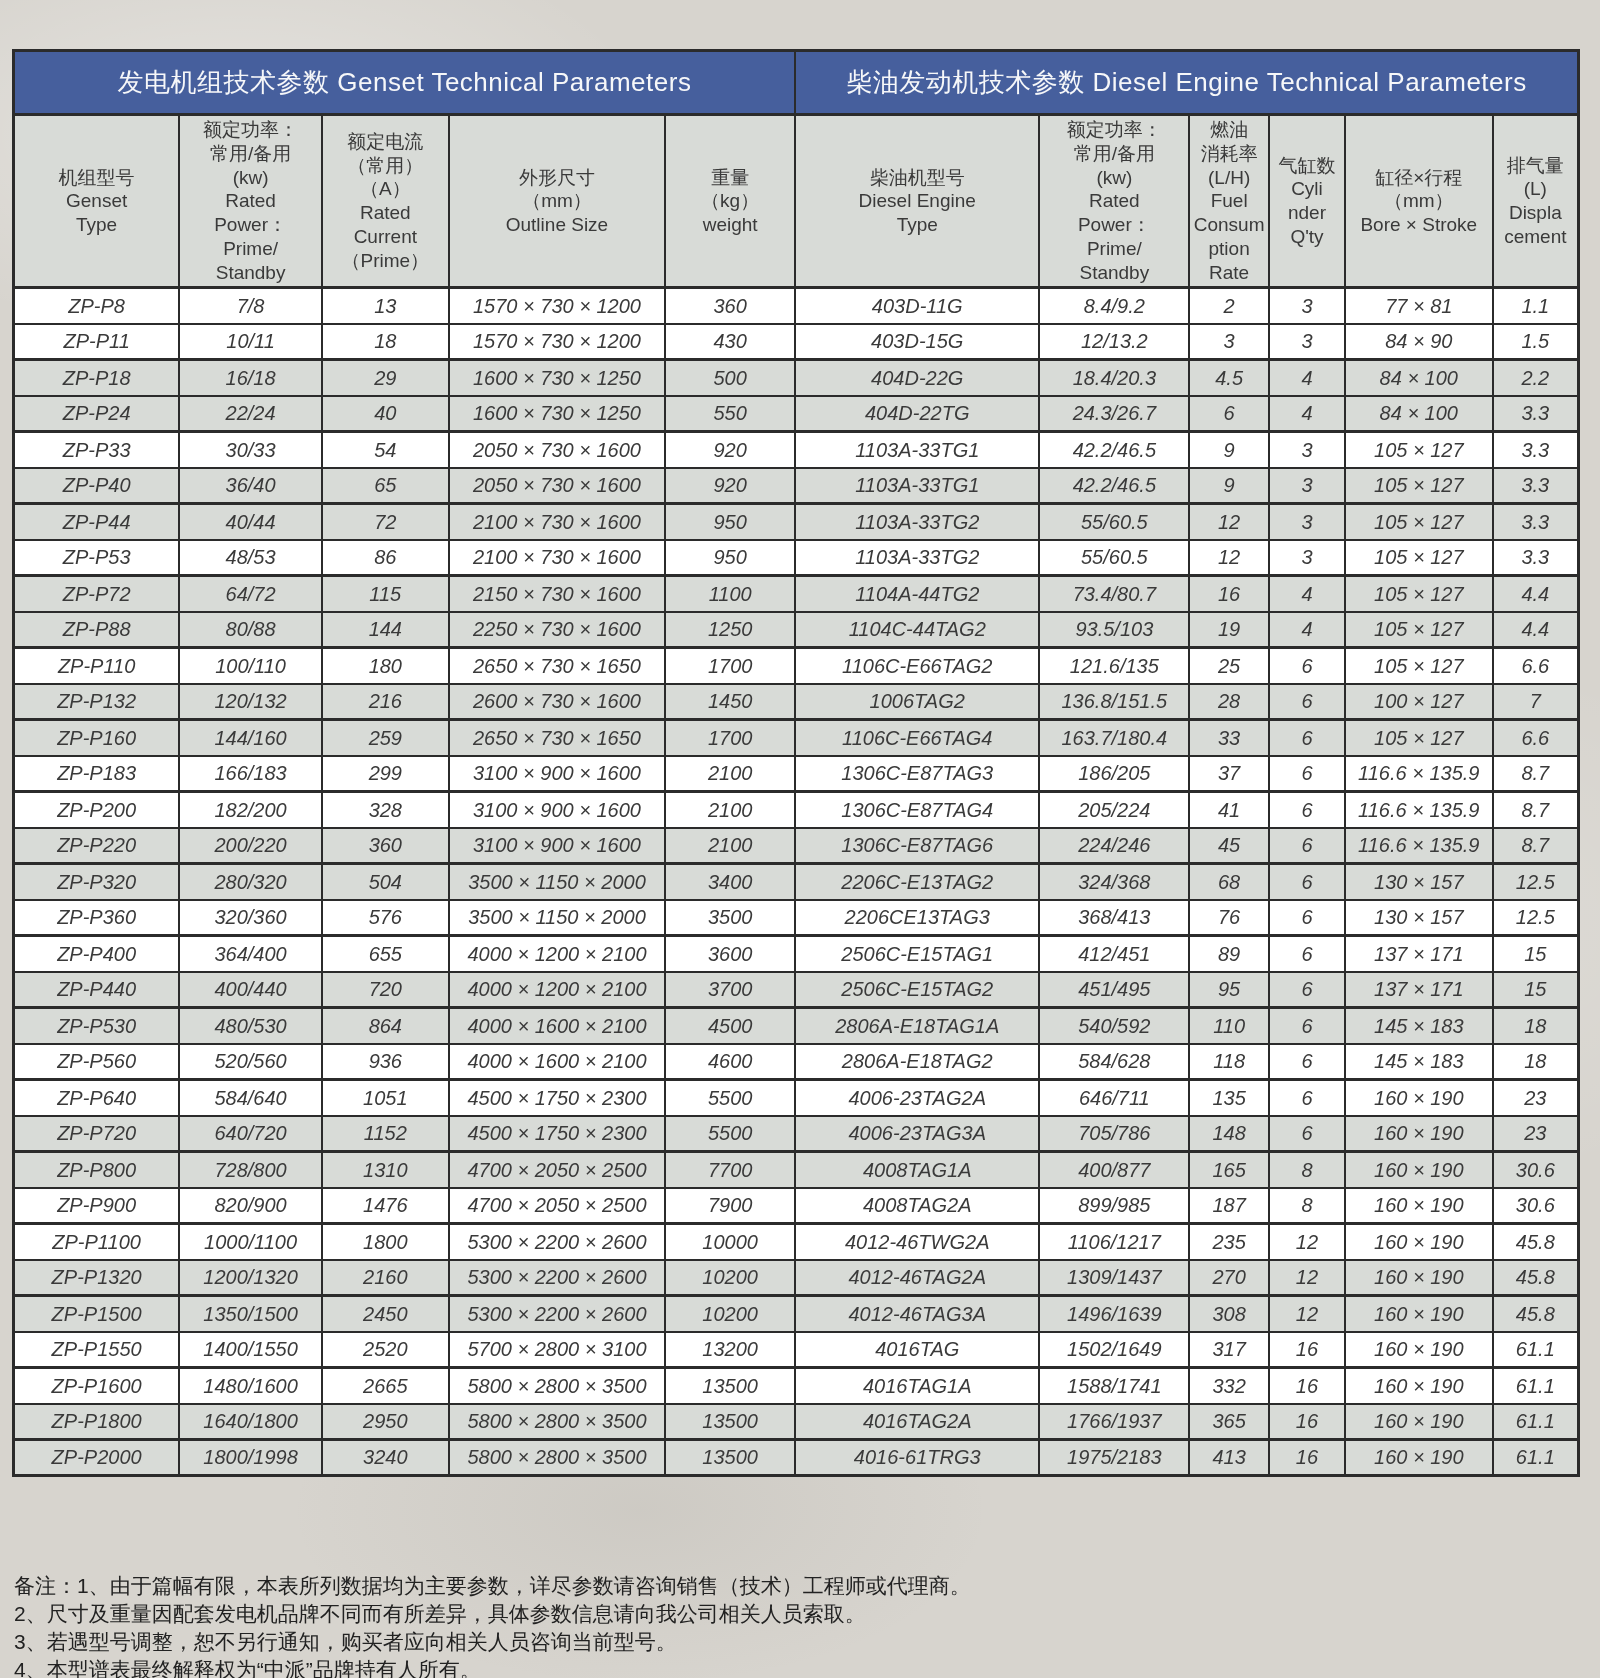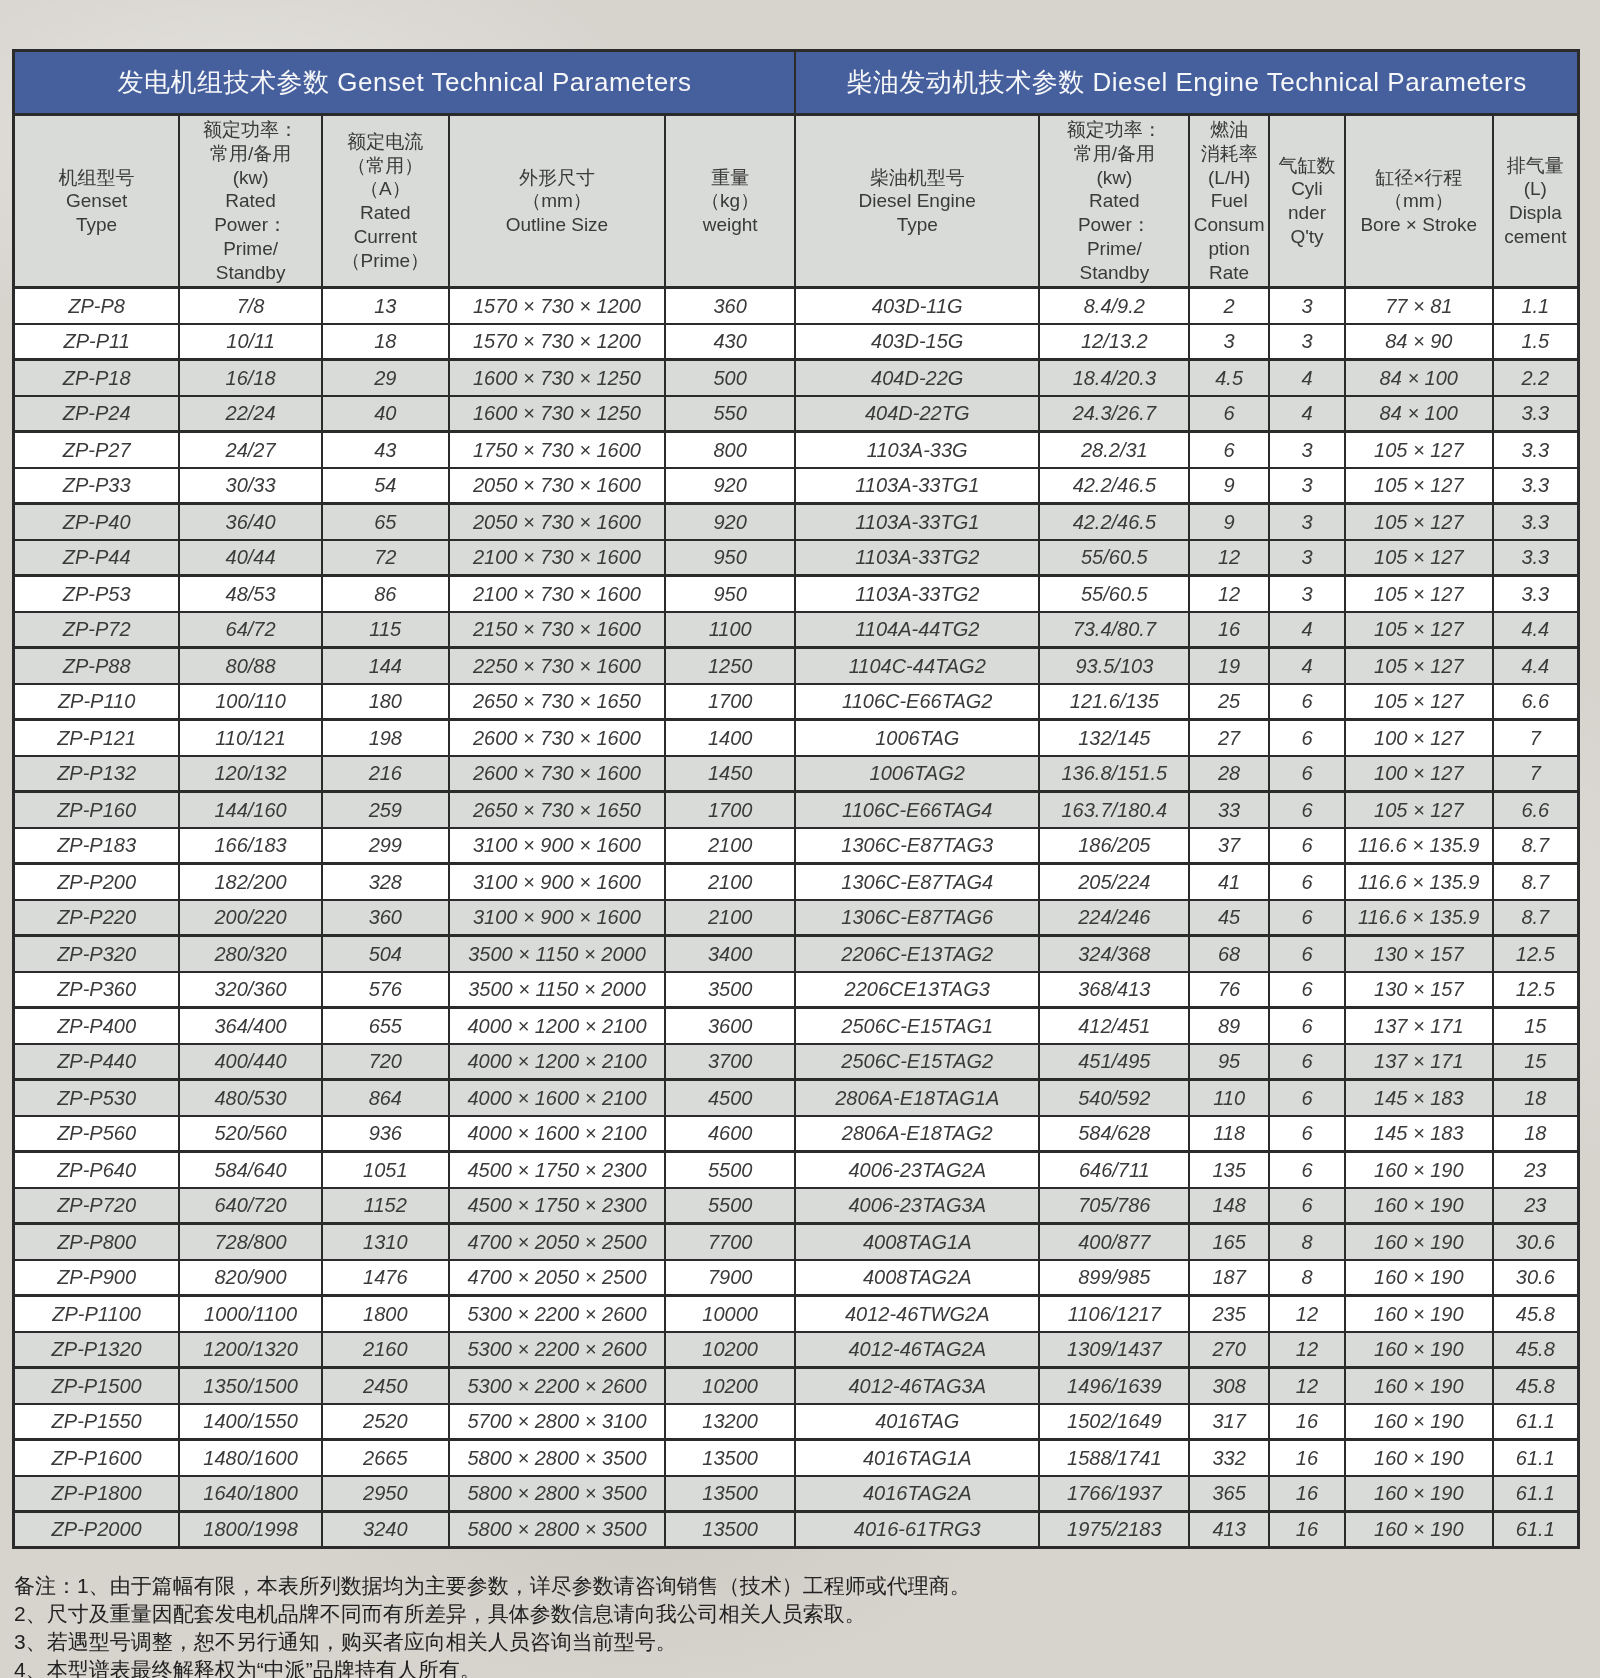--- a/index.html
+++ b/index.html
@@ -188,33 +188,20 @@
           <td>1600 × 730 × 1250</td>
           <td>550</td>
           <td>404D-22TG</td>
           <td>24.3/26.7</td>
           <td>6</td>
           <td>4</td>
           <td>84 × 100</td>
           <td>3.3</td>
         </tr>
         <tr class="plain">
-          <td>ZP-P27</td>
-          <td>24/27</td>
-          <td>43</td>
-          <td>1750 × 730 × 1600</td>
-          <td>800</td>
-          <td>1103A-33G</td>
-          <td>28.2/31</td>
-          <td>6</td>
-          <td>3</td>
-          <td>105 × 127</td>
-          <td>3.3</td>
-        </tr>
-        <tr class="plain">
           <td>ZP-P33</td>
           <td>30/33</td>
           <td>54</td>
           <td>2050 × 730 × 1600</td>
           <td>920</td>
           <td>1103A-33TG1</td>
           <td>42.2/46.5</td>
           <td>9</td>
           <td>3</td>
           <td>105 × 127</td>
@@ -290,33 +277,20 @@
           <td>100/110</td>
           <td>180</td>
           <td>2650 × 730 × 1650</td>
           <td>1700</td>
           <td>1106C-E66TAG2</td>
           <td>121.6/135</td>
           <td>25</td>
           <td>6</td>
           <td>105 × 127</td>
           <td>6.6</td>
-        </tr>
-        <tr class="plain">
-          <td>ZP-P121</td>
-          <td>110/121</td>
-          <td>198</td>
-          <td>2600 × 730 × 1600</td>
-          <td>1400</td>
-          <td>1006TAG</td>
-          <td>132/145</td>
-          <td>27</td>
-          <td>6</td>
-          <td>100 × 127</td>
-          <td>7</td>
         </tr>
         <tr class="shaded">
           <td>ZP-P132</td>
           <td>120/132</td>
           <td>216</td>
           <td>2600 × 730 × 1600</td>
           <td>1450</td>
           <td>1006TAG2</td>
           <td>136.8/151.5</td>
           <td>28</td>

